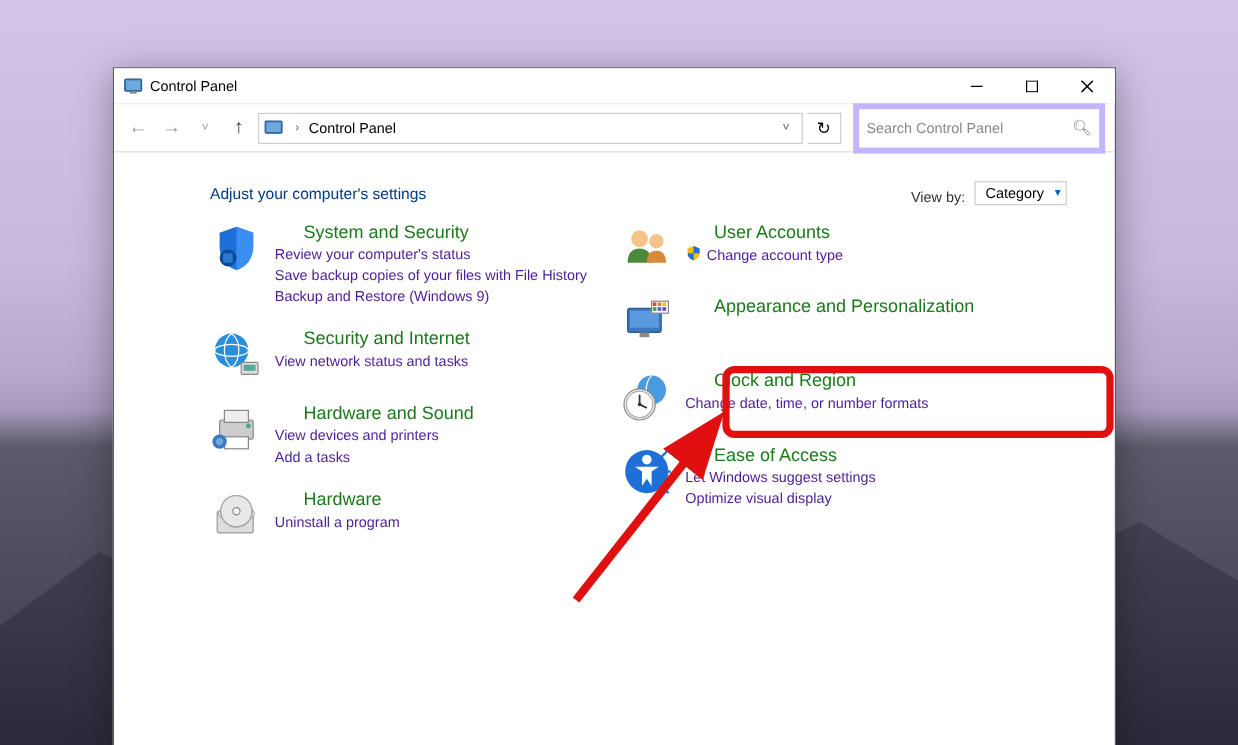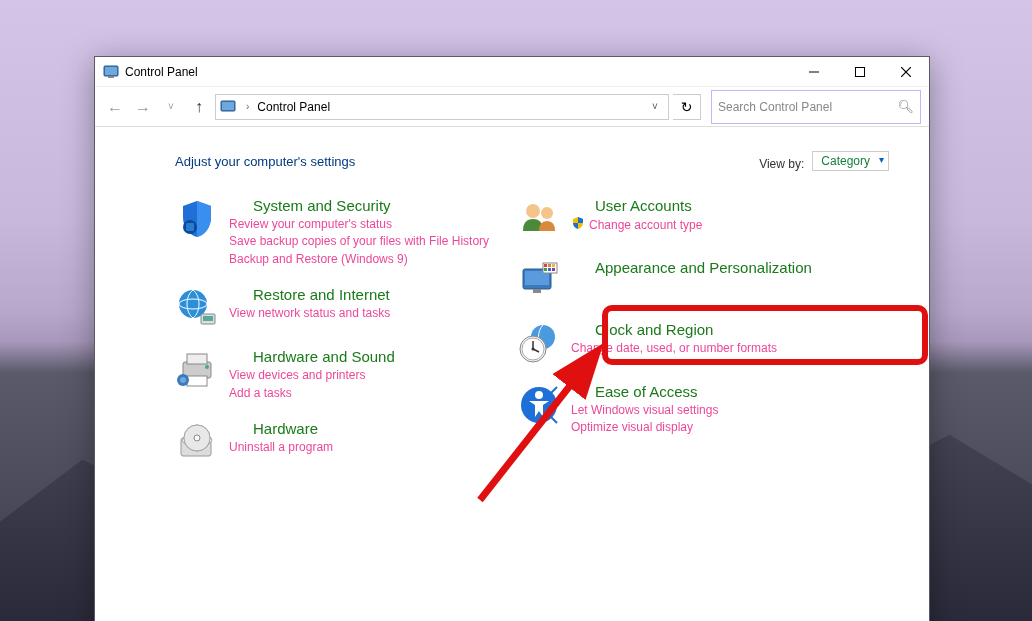--- a/index.html
+++ b/index.html
@@ -100,21 +100,21 @@
   .refreshbtn {
     width: 28px; height: 26px;
     border: 1px solid #ccc;
     border-left: none;
     display: flex; align-items: center; justify-content: center;
     font-size: 14px;
     cursor: pointer;
   }
   .searchbox {
     width: 210px; height: 26px;
-    border: 1px solid #c4b5fd;
+    border: 5px solid #c4b5fd;
     margin-left: 6px;
     display: flex; align-items: center;
     padding: 16px 6px;
     color: #888;
     position: relative;
   }
   .searchbox input {
     border: none; outline: none;
     width: 100%; font-size: 12px;
     color: #333;
@@ -123,38 +123,38 @@
   .searchbox .mag { position: absolute; right: 6px; color: #888; font-size: 13px; }
 
   .content {
     flex: 1;
     padding: 24px 40px 20px 80px;
     overflow: hidden;
   }
   .content-head {
     display: flex;
     align-items: center;
-    margin-bottom: 26px;
+    margin-bottom: 14px;
   }
   .adjust-title {
     color: #003a80;
     font-size: 13px;
   }
   .viewby {
     margin-left: auto;
     display: flex;
     align-items: flex-end;
     gap: 8px;
     font-size: 12px;
     color: #333;
   }
   .view-dd {
     border: 1px solid #ccc;
     padding: 2px 18px 2px 8px;
-    color: #15803d;
+    color: #000000;
     position: relative;
     cursor: pointer;
     font-size: 12px;
   }
   .view-dd::after {
     content: "▾";
     position: absolute;
     right: 4px;
     color: #0066cc;
     font-size: 10px;
@@ -177,21 +177,21 @@
   }
   .cat-body { padding-top: 0px; }
   .cat-title {
     color: #1a7a1a;
     font-size: 15px;
     margin-bottom: 2px;
     cursor: pointer;
     margin-left: 24px;
   }
   .cat-link {
-    color: #ec4899;
+    color: #4c1d95;
     font-size: 12px;
     line-height: 1.45;
     cursor: pointer;
     display: block;
   }
   .inline-icon {
     display: inline-block;
     vertical-align: middle;
     margin-right: 4px;
   }
@@ -301,21 +301,21 @@
           <span class="cat-icon">
             <svg viewBox="0 0 44 44">
                 <circle cx="18" cy="18" r="14" fill="#2a8ed8"></circle>
                 <path d="M18 4 C10 10 10 26 18 32 C26 26 26 10 18 4" fill="none" stroke="#fff" stroke-width="1"></path>
                 <ellipse cx="18" cy="18" rx="14" ry="5" fill="none" stroke="#fff" stroke-width="1"></ellipse>
                 <rect x="26" y="28" width="14" height="10" rx="1" fill="#ddd" stroke="#888"></rect>
                 <rect x="28" y="30" width="10" height="5" fill="#5a9"></rect>
               </svg>
           </span>
           <div class="cat-body">
-            <div class="cat-title">Restore and Internet</div>
+            <div class="cat-title">Security and Internet</div>
             <span class="cat-link">View network status and tasks</span>
           </div>
         </div>
 
         <div class="cat">
           <span class="cat-icon">
             <svg viewBox="0 0 44 44">
                 <rect x="8" y="14" width="28" height="16" rx="2" fill="#ccc" stroke="#888"></rect>
                 <rect x="12" y="6" width="20" height="10" fill="#eee" stroke="#888"></rect>
                 <rect x="12" y="28" width="20" height="10" fill="#fff" stroke="#888"></rect>
@@ -397,36 +397,36 @@
                 <path d="M26 4 C20 10 20 22 26 28" fill="none" stroke="#fff" stroke-width="1"></path>
                 <circle cx="16" cy="28" r="13" fill="#f4f4f4" stroke="#888"></circle>
                 <circle cx="16" cy="28" r="11" fill="#fff" stroke="#aaa"></circle>
                 <line x1="16" y1="28" x2="16" y2="20" stroke="#333" stroke-width="1.5"></line>
                 <line x1="16" y1="28" x2="22" y2="31" stroke="#333" stroke-width="1.5"></line>
                 <circle cx="16" cy="28" r="1.5" fill="#333"></circle>
               </svg>
           </span>
           <div class="cat-body">
             <div class="cat-title">Clock and Region</div>
-            <span class="cat-link">Change date, used, or number formats</span>
+            <span class="cat-link">Change date, time, or number formats</span>
           </div>
         </div>
 
         <div class="cat">
           <span class="cat-icon">
             <svg viewBox="0 0 44 44">
                 <circle cx="22" cy="22" r="18" fill="#1e6fd8"></circle>
                 <circle cx="22" cy="12" r="4" fill="#fff"></circle>
                 <path d="M12 18 L32 18 L26 22 L26 34 L22 28 L18 34 L18 22 Z" fill="#fff"></path>
                 <path d="M34 10 L40 4 M34 22 L42 22 M34 34 L40 40" stroke="#1e6fd8" stroke-width="2"></path>
               </svg>
           </span>
           <div class="cat-body">
             <div class="cat-title">Ease of Access</div>
-            <span class="cat-link">Let Windows visual settings</span>
+            <span class="cat-link">Let Windows suggest settings</span>
             <span class="cat-link">Optimize visual display</span>
           </div>
         </div>
       </div>
 
     </div>
   </div>
 </div>
 
 <div class="highlight-box" style="top:305px; left:602px; width:326px; height:60px;"></div>

